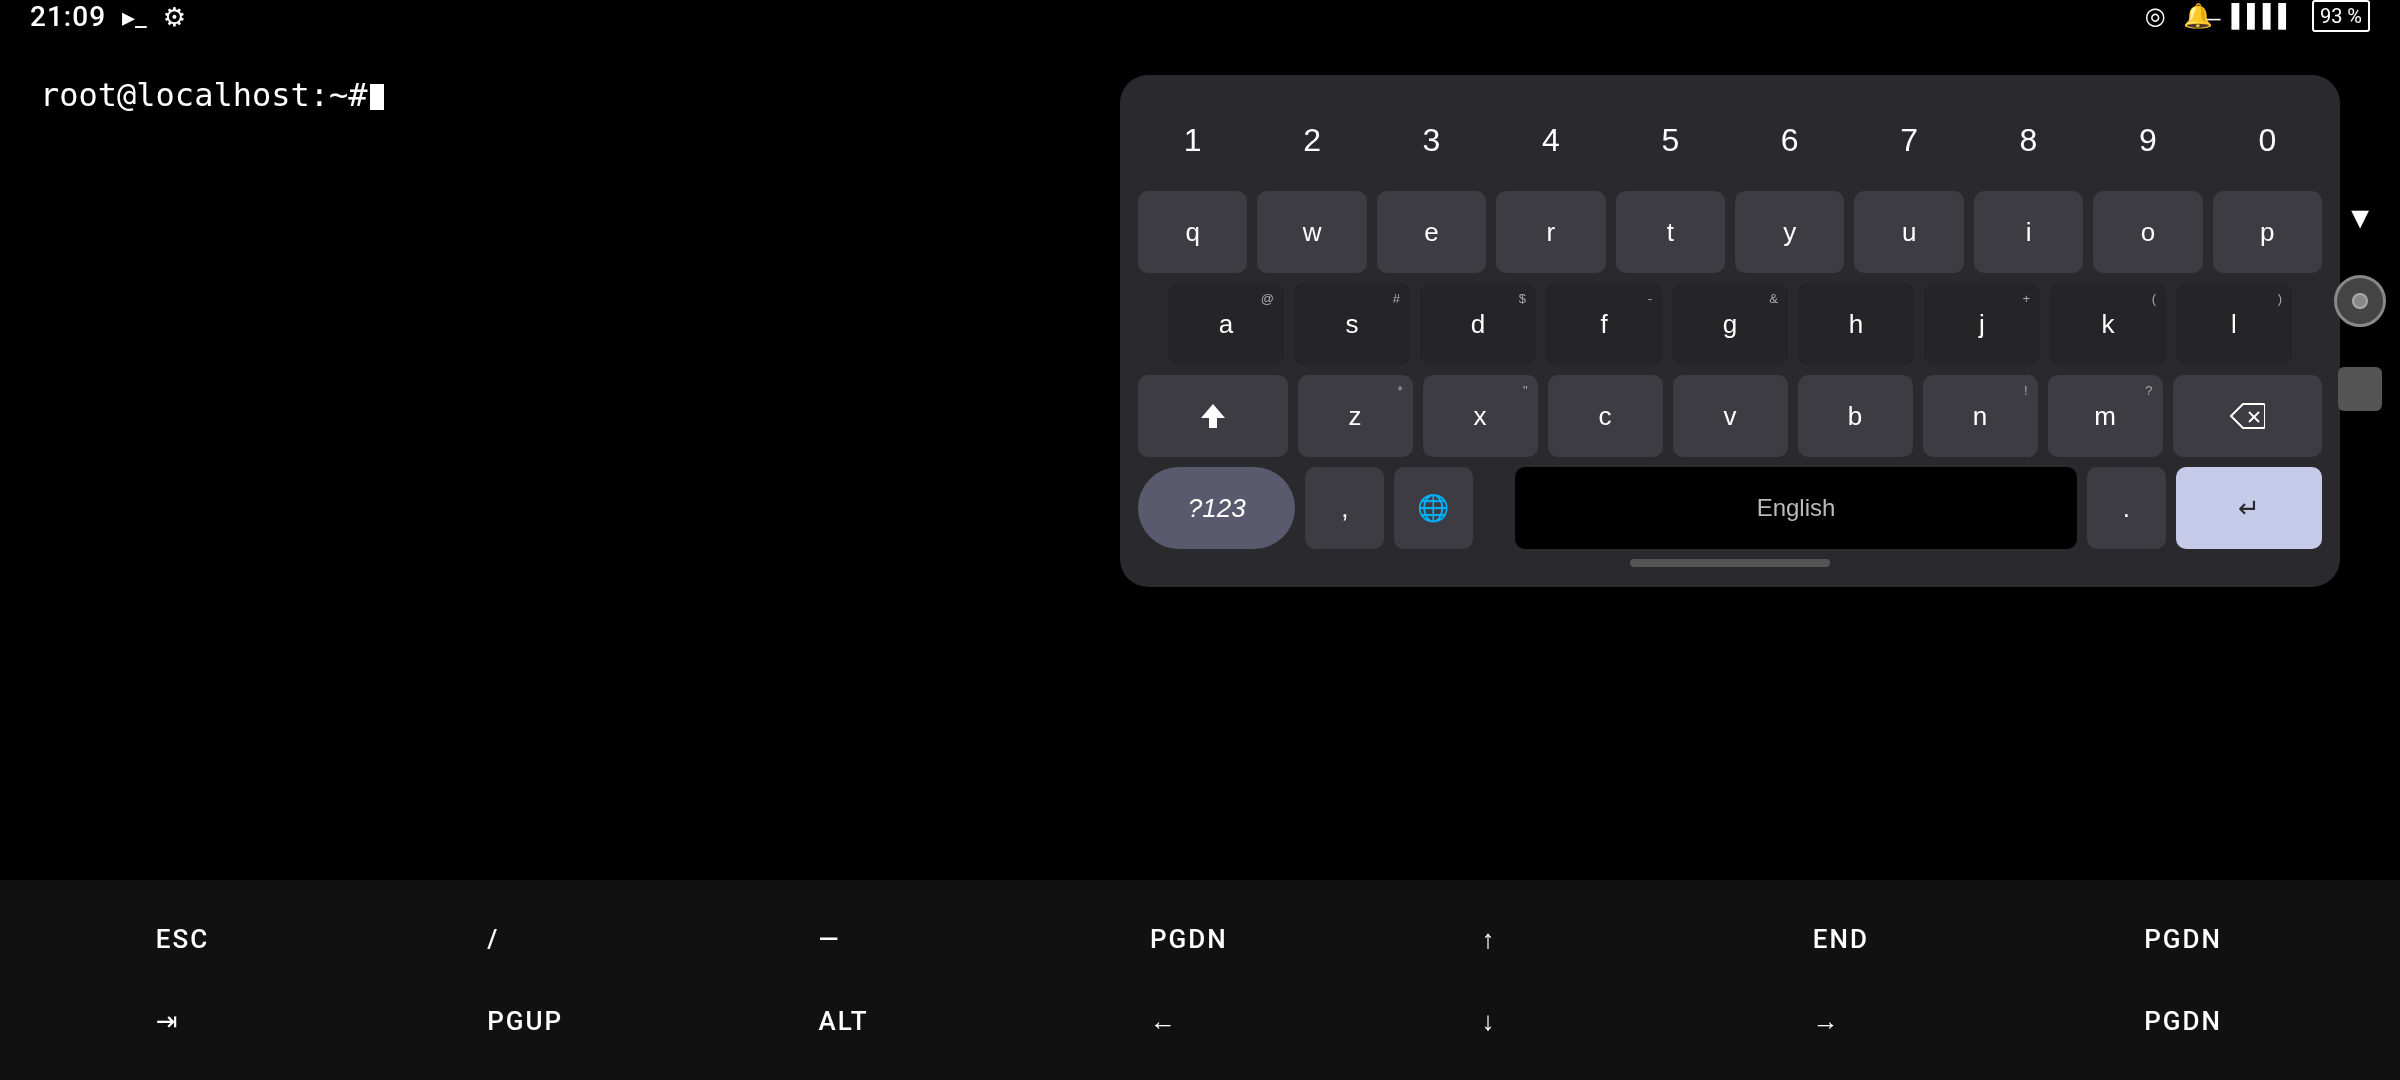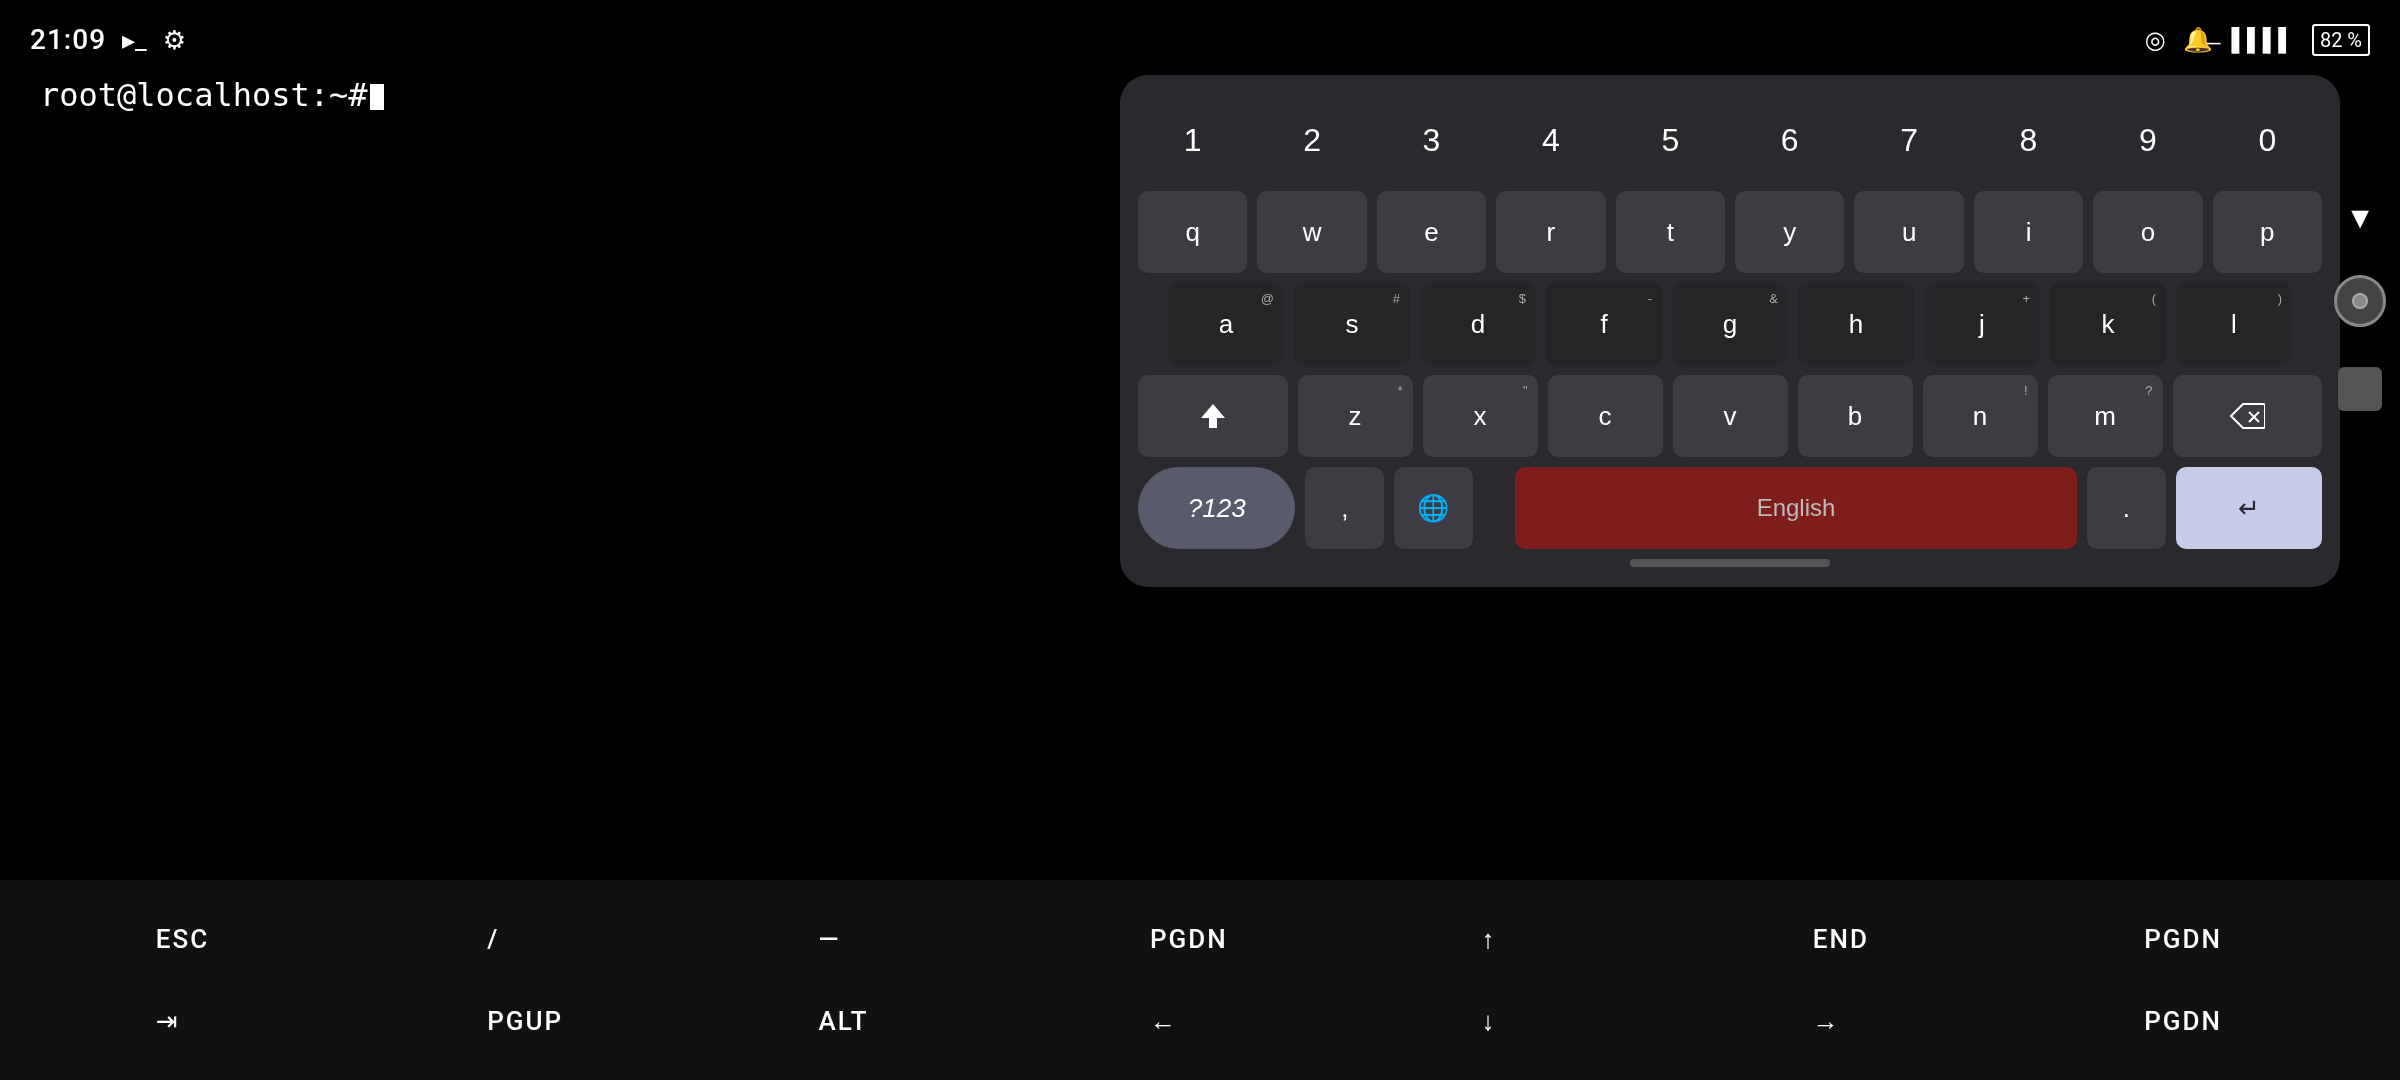--- a/index.html
+++ b/index.html
@@ -15,21 +15,21 @@
     }
 
     
     #status-bar {
       position: absolute;
       top: 0;
       left: 0;
       right: 0;
       height: 56px;
       display: flex;
-      align-items: flex-end;
+      align-items: flex-start;
       justify-content: space-between;
       padding: 0 30px;
       z-index: 10;
     }
 
     #status-left {
       display: flex;
       align-items: center;
       gap: 16px;
     }
@@ -134,21 +134,21 @@
 
     .key.symbol-key {
       background: #3c3c42;
       min-width: 130px;
       flex: 1.5;
       font-size: 26px;
       font-style: italic;
     }
 
     .key.space-key {
-      background: #7f1d1d;
+      background: #000000;
       flex: 5;
       font-size: 22px;
       color: #aaa;
       margin-left: 32px;
     }
 
     .key.enter-key {
       background: #c5cbe8;
       min-width: 120px;
       flex: 1.3;
@@ -255,21 +255,21 @@
   <div id="status-left">
     <span id="status-time">21:09</span>
     <span style="font-size:26px;">▸_</span>
     <span style="font-size:26px;">⚙</span>
   </div>
   <div id="status-right">
     <span style="font-size:24px;">◎</span>
     <span style="font-size:24px;">🔔̶</span>
     <span style="font-size:22px;">▌▌▌▌</span>
     <span style="font-size:20px; border:2px solid #fff; padding:2px 6px; border-radius:3px; position:relative;">
-      <span>82</span>
+      <span>93</span>
       <span>%</span>
     </span>
   </div>
 </div>
 
 <div id="terminal">
   <div id="terminal-prompt">
     <span>root@localhost:~#</span><span class="cursor"></span>
   </div>
 </div>

